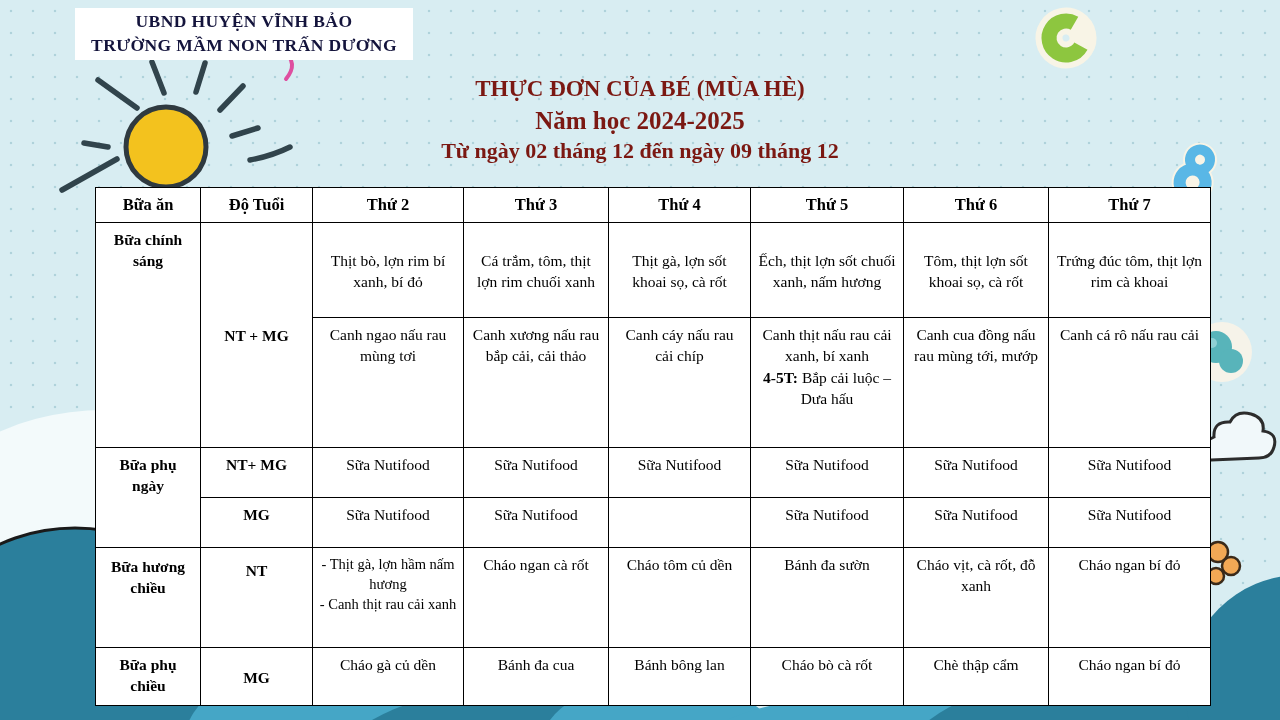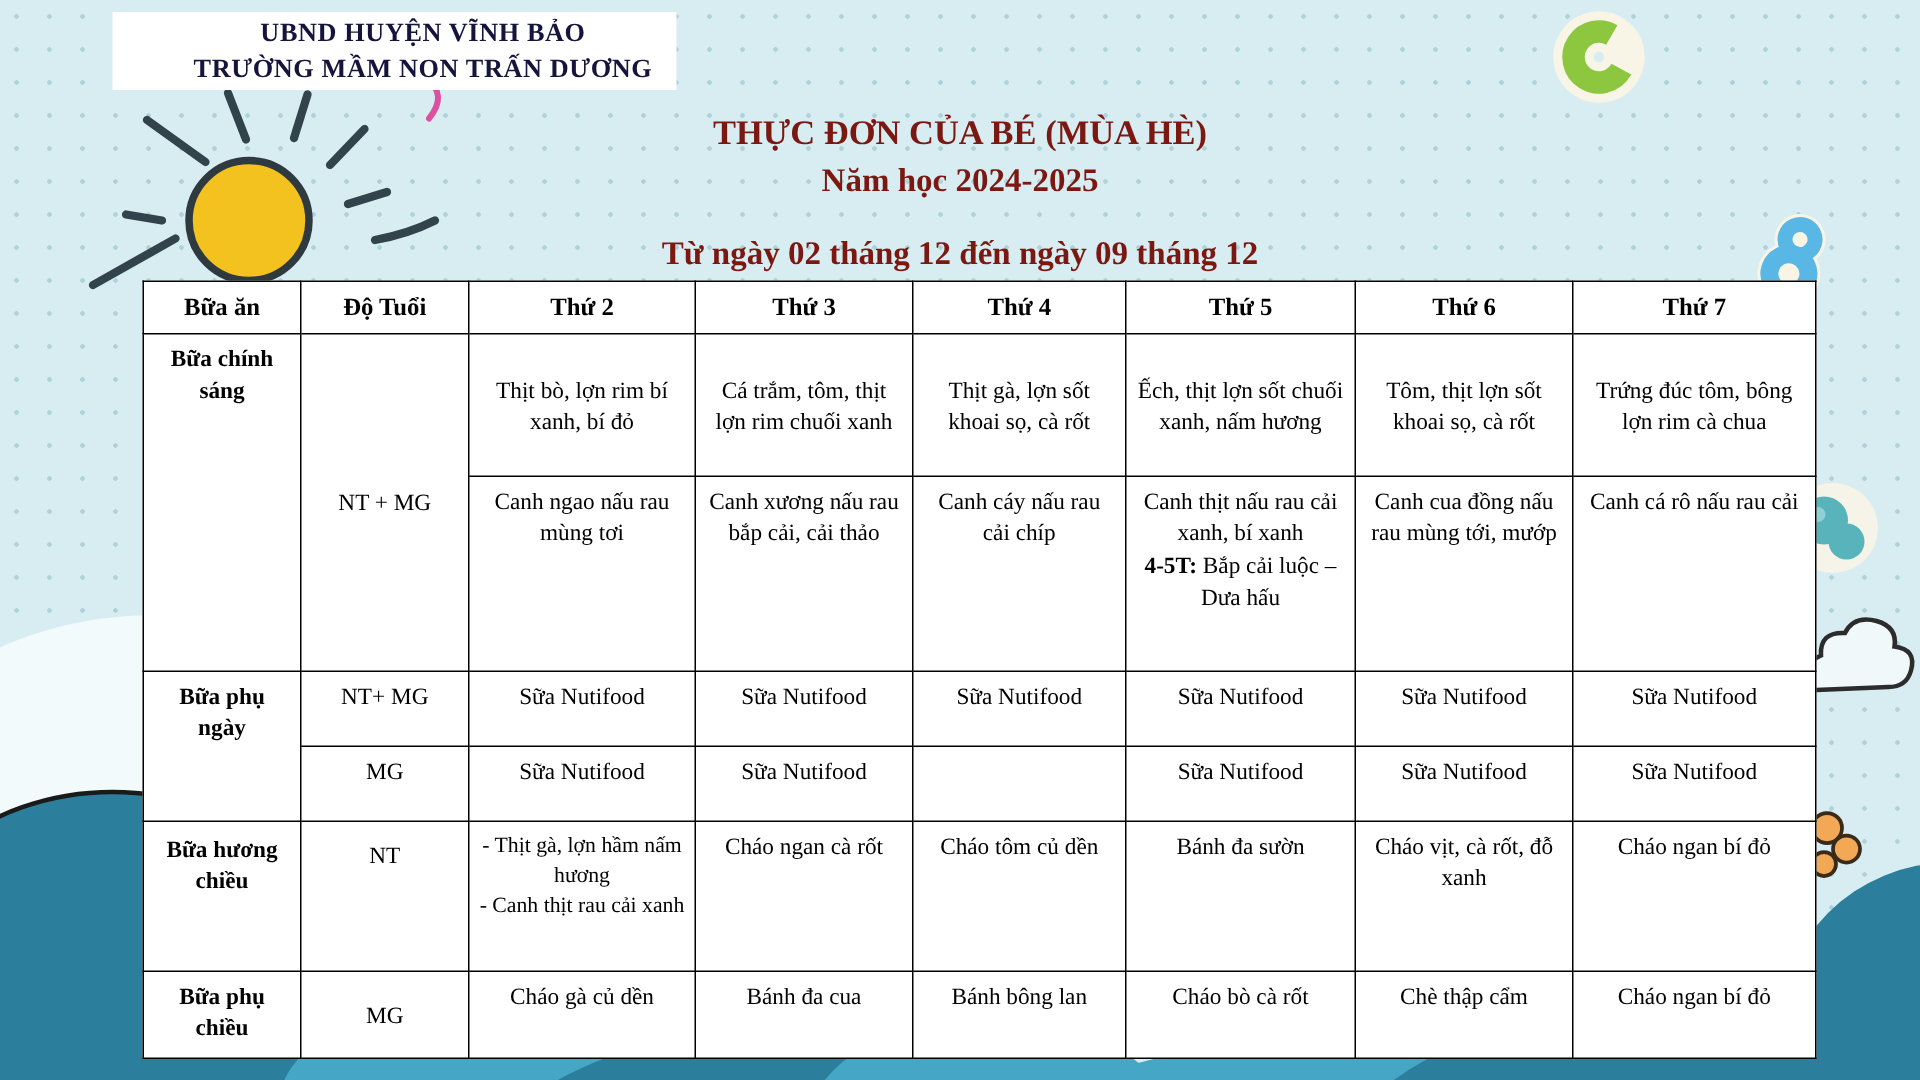--- a/index.html
+++ b/index.html
@@ -7,45 +7,45 @@
     position:relative; width:1280px; height:720px; overflow:hidden;
     background-color:#d8edf2;
     background-image: radial-gradient(circle, rgba(124,178,190,.45) 1.4px, transparent 1.6px);
     background-size: 22px 22px;
     font-family:"Liberation Serif","DejaVu Serif",serif;
   }
   .decor { position:absolute; left:0; top:0; width:1280px; height:720px; z-index:0; pointer-events:none; }
   .school-box {
     position:absolute; left:75px; top:8px; width:338px; height:52px; background:#ffffff;
     display:flex; flex-direction:column; justify-content:center; text-align:center;
-    font-weight:bold; font-size:17.5px; line-height:1.35; color:#14143c; letter-spacing:.4px; z-index:2;padding-left:38px;
+    font-weight:bold; font-size:17.5px; line-height:1.35; color:#14143c; letter-spacing:.4px; z-index:2;
   }
   .title-block {
     position:absolute; left:315px; top:76px; width:650px; text-align:center;
     color:#7b1812; font-weight:bold; z-index:2;
   }
   .title-block .t1 { font-size:23px; margin-bottom:5px; }
-  .title-block .t2 { font-size:22px; margin-bottom:23px; }
+  .title-block .t2 { font-size:25px; margin-bottom:3px; }
   .title-block .t3 { font-size:22px; }
   table.menu {
     position:absolute; left:95px; top:187px; z-index:1;
     border-collapse:collapse; table-layout:fixed; width:1115px; background:#ffffff;
   }
   table.menu th, table.menu td {
     border:1.6px solid #000; color:#000; text-align:center;
     font-size:15.5px; line-height:1.38; padding:6px 6px 4px; vertical-align:top;
     overflow:hidden;
   }
   table.menu th { font-weight:bold; font-size:16.5px; vertical-align:middle; padding:2px; }
   tr.rhead { height:35px; }
   tr.r1a { height:95px; } tr.r1b { height:130px; }
   tr.r2a { height:50px; } tr.r2b { height:50px; }
   tr.r3  { height:100px; } tr.r4 { height:58px; }
   td.lbl { font-weight:bold; font-size:16.5px; vertical-align:middle; }
-  td.age { font-weight:normal; font-size:17px; }
+  td.age { font-weight:bold; font-size:17px; }
   td.age.mid { vertical-align:middle; }
   tr.r1a td.dish { vertical-align:middle;text-align:center; }
   td.leftcell { text-align:left; white-space:pre-line; padding-left:8px; }
   .bnote { font-weight:bold; }
 </style>
 </head>
 <body>
 
 <div class="stage">
 
@@ -142,21 +142,21 @@
       </tr>
 
       <tr class="r1a">
         <td class="lbl" rowspan="2">Bữa chính sáng</td>
         <td class="age mid" rowspan="2">NT + MG</td>
         <td class="dish">Thịt bò, lợn rim bí xanh, bí đỏ</td>
         <td class="dish">Cá trắm, tôm, thịt lợn rim chuối xanh</td>
         <td class="dish">Thịt gà, lợn sốt khoai sọ, cà rốt</td>
         <td class="dish">Ếch, thịt lợn sốt chuối xanh, nấm hương</td>
         <td class="dish">Tôm, thịt lợn sốt khoai sọ, cà rốt</td>
-        <td class="dish">Trứng đúc tôm, bông lợn rim cà chua</td>
+        <td class="dish">Trứng đúc tôm, thịt lợn rim cà khoai</td>
       </tr>
       <tr class="r1b">
         <td class="dish">Canh ngao nấu rau mùng tơi</td>
         <td class="dish">Canh xương nấu rau bắp cải, cải thảo</td>
         <td class="dish">Canh cáy nấu rau cải chíp</td>
         <td class="dish">
           <span>Canh thịt nấu rau cải xanh, bí xanh</span><br>
           <span class="bnote">4-5T:</span><span> Bắp cải luộc – Dưa hấu</span>
         </td>
         <td class="dish">Canh cua đồng nấu rau mùng tới, mướp</td>

